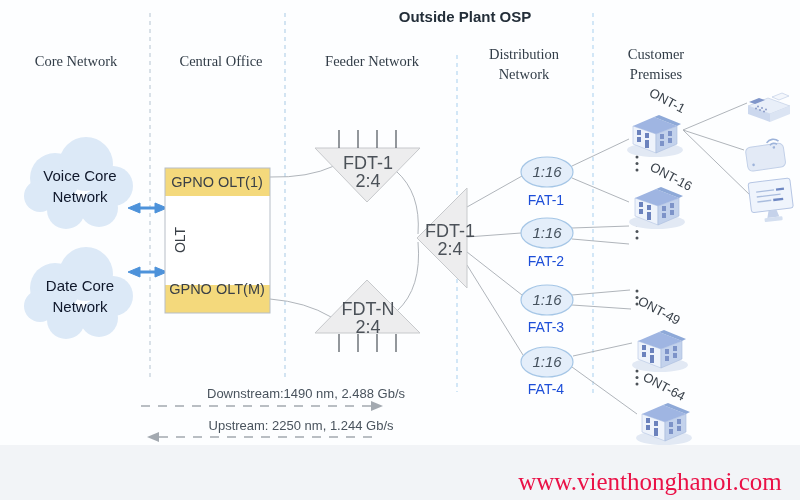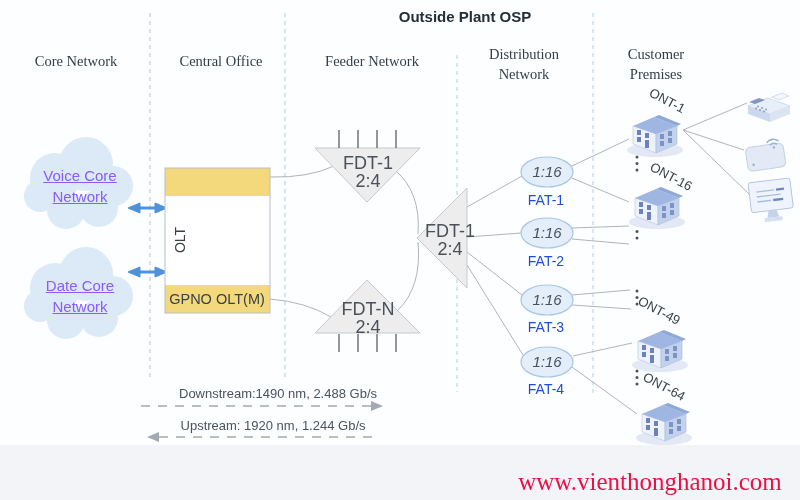--- a/index.html
+++ b/index.html
@@ -3,28 +3,28 @@
 <meta charset="utf-8">
 <style>
   html,body{margin:0;padding:0;background:#ffffff;}
   #stage{position:relative;width:800px;height:500px;background:#fdfeff;overflow:hidden;
          font-family:"Liberation Sans",sans-serif;}
   svg{position:absolute;left:0;top:0;}
   .lbl{position:absolute;transform:translate(-50%,-50%);text-align:center;white-space:nowrap;
        color:#39434d;line-height:20px;}
   .hdr{font-size:14.5px;color:#323d48;font-family:Liberation Serif, serif;}
   .osp{font-size:15px;font-weight:bold;color:#232e39;}
-  .cloudtxt{font-size:15px;color:#8b5cf6;line-height:21px;text-decoration:underline;}
+  .cloudtxt{font-size:15px;color:#0f172a;line-height:21px;}
   .band{font-size:14.5px;color:#3a4047;}
   .oltv{font-size:14px;color:#3a4047;transform:translate(-50%,-50%) rotate(-90deg);}
   .tri{font-size:18px;color:#4b5158;line-height:18px;}
   .ratio{font-size:15px;color:#46525e;font-style:italic;}
   .fat{font-size:14px;color:#1d4ed8;}
   .ont{font-size:13px;color:#39414a;transform:translate(-50%,-50%) rotate(28deg);}
-  .stream{font-size:13px;color:#49535d;}
+  .stream{font-size:13px;color:#49535d;margin-left:28px;}
   .wm{font-family:"Liberation Serif",serif;font-weight:normal;font-size:25px;color:#ea1147;}
 </style>
 </head>
 <body>
 
 <div id="stage">
 
 <svg width="800" height="500" viewBox="0 0 800 500">
   <defs>
     <g id="cloud">
@@ -188,22 +188,23 @@
 
 <div class="lbl cloudtxt" style="left:80px;top:186px">
   <div>Voice Core</div>
   <div>Network</div>
 </div>
 <div class="lbl cloudtxt" style="left:80px;top:296px">
   <div>Date Core</div>
   <div>Network</div>
 </div>
 
+<div class="lbl band" style="left:217px;top:182px">GPNO OLT(1)</div>
 <div class="lbl oltv" style="left:180px;top:240px">OLT</div>
-<div class="lbl band" style="left:217px;top:299px">GPNO OLT(M)</div>
+<div class="lbl band" style="left:217px;top:289px">GPNO OLT(M)</div>
 
 <div class="lbl tri" style="left:368px;top:172px">
   <div>FDT-1</div>
   <div>2:4</div>
 </div>
 <div class="lbl tri" style="left:450px;top:240px">
   <div>FDT-1</div>
   <div>2:4</div>
 </div>
 <div class="lbl tri" style="left:368px;top:318px">
@@ -219,17 +220,17 @@
 <div class="lbl fat" style="left:546px;top:327px">FAT-3</div>
 <div class="lbl ratio" style="left:547px;top:362px">1:16</div>
 <div class="lbl fat" style="left:546px;top:389px">FAT-4</div>
 
 <div class="lbl ont" style="left:667px;top:101px">ONT-1</div>
 <div class="lbl ont" style="left:671px;top:177px">ONT-16</div>
 <div class="lbl ont" style="left:659px;top:311px">ONT-49</div>
 <div class="lbl ont" style="left:664px;top:387px">ONT-64</div>
 
 <div class="lbl stream" style="left:278px;top:394px">Downstream:1490 nm, 2.488 Gb/s</div>
-<div class="lbl stream" style="left:273px;top:426px">Upstream: 1920 nm, 1.244 Gb/s</div>
+<div class="lbl stream" style="left:273px;top:426px">Upstream: 2250 nm, 1.244 Gb/s</div>
 
 <div class="lbl wm" style="left:650px;top:482px">www.vienthonghanoi.com</div>
 
 </div>
 
 </body></html>

